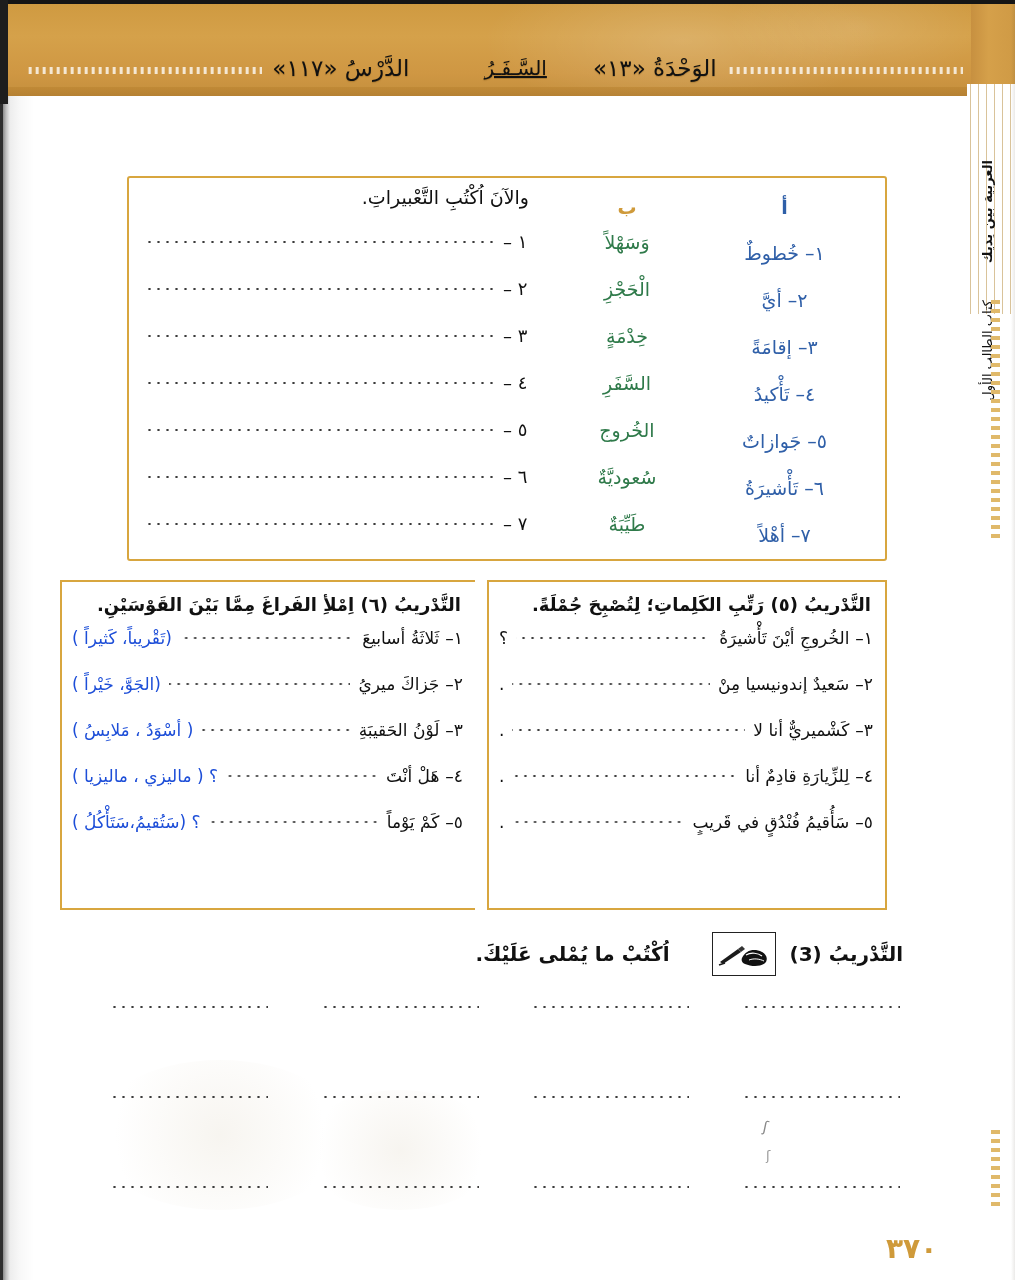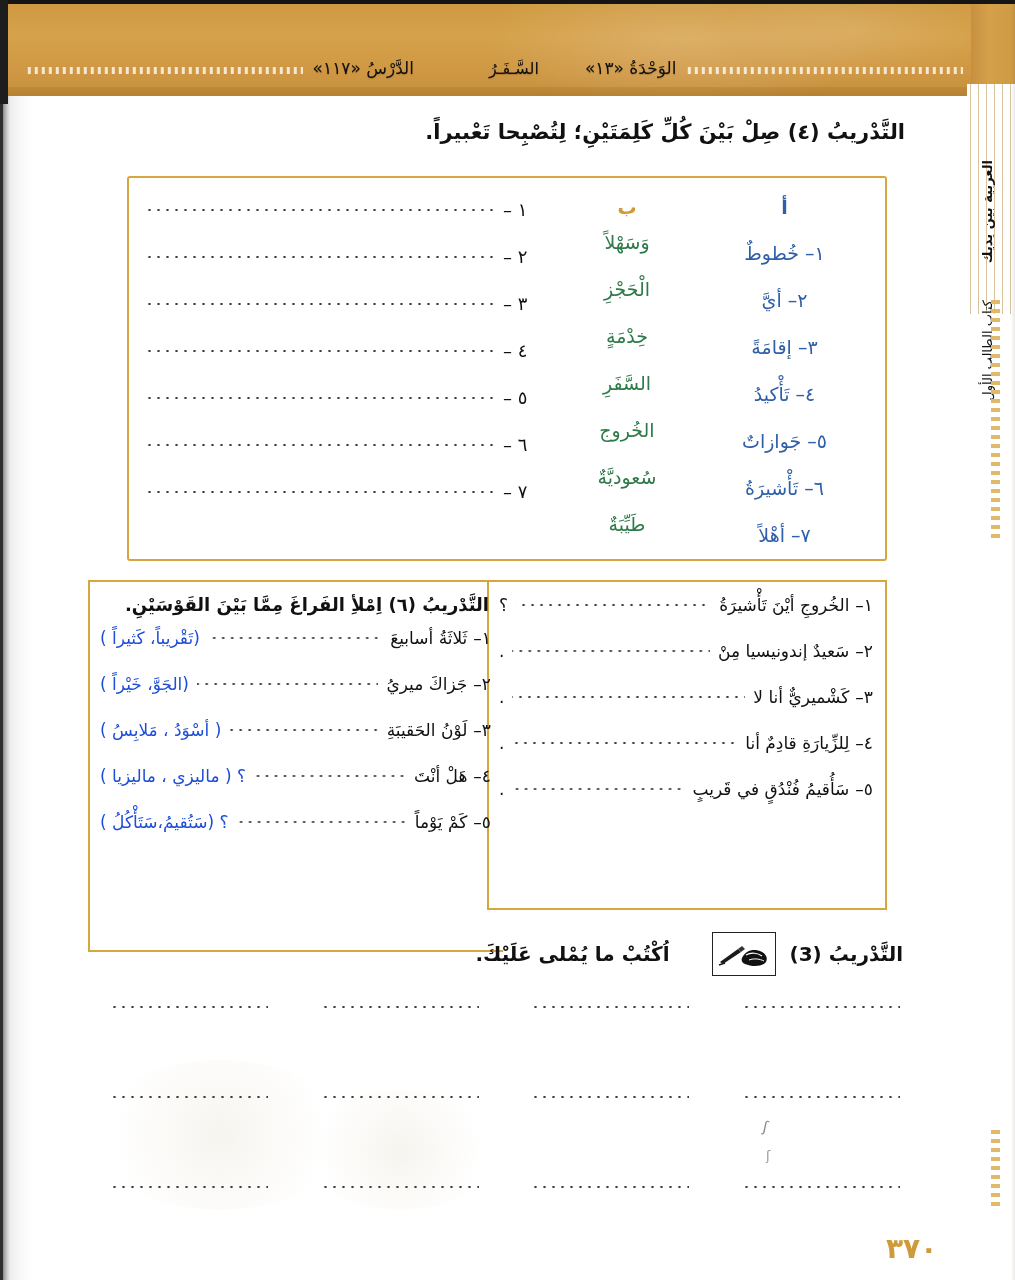--- a/index.html
+++ b/index.html
@@ -66,28 +66,28 @@
         rgba(255,255,255,0) 3px, rgba(255,255,255,0) 7px);
     background-repeat: repeat-x;
     background-position: center;
     background-size: 7px 7px;
     opacity: .9;
     margin-top: 4px;
   }
   .hdr-dots-r { margin-left: 10px; margin-right: 12px; }
   .hdr-dots-l { margin-right: 10px; margin-left: 26px; }
   .hdr-text {
-    font-size: 17px;
+    font-size: 23px;
     white-space: nowrap;
     letter-spacing: .5px;
     text-shadow: 0 1px 1px rgba(120,80,20,.35);
     font-family: "DejaVu Sans", sans-serif;
   }
   .hdr-unit { margin-left: 46px; }
-  .hdr-topic { margin-left: 75px; font-size: 16px; }
+  .hdr-topic { margin-left: 75px; font-size: 20px; text-decoration: underline; }
   .hdr-lesson { }
   .pagestack-top {
     position: absolute;
     right: 0px; top: 4px;
     width: 44px; height: 88px;
     background: linear-gradient(90deg,#c79040 0%, #d5a04a 40%, #cf9a45 100%);
   }
   .pagestack-lines {
     position: absolute;
     right: 0px; top: 84px;
@@ -274,24 +274,24 @@
     position: absolute;
     right: 128px;
     top: 580px;
     width: 400px;
     height: 330px;
     border: 2px solid #d8a63f;
     box-sizing: border-box;
   }
   .box-ex6 {
     position: absolute;
-    right: 512px;
+    right: 540px;
     top: 580px;
     width: 415px;
-    height: 372px;
+    height: 330px;
     border: 2px solid #d8a63f;
     border-right: none;
     box-sizing: border-box;
   }
   .exbox-head {
     font-size: 18px;
     font-weight: bold;
     direction: rtl;
     text-align: right;
     color: #111;
@@ -432,21 +432,20 @@
   <div class="spine-left2"></div>
   <div class="gutter-right"></div>
 
   <div class="side-tab">
     <div class="side-vert side-brand ar">العربية بين يديك</div>
     <div class="side-vert side-book ar">كتاب الطالب الأول</div>
   </div>
   <div class="side-beads"></div>
   <div class="side-beads2"></div>
 
-  <div class="ex4-head ar">التَّدْريبُ (٤) صِلْ بَيْنَ كُلِّ كَلِمَتَيْنِ؛ لِتُصْبِحا تَعْبيراً.</div>
 
   <div class="box-ex4">
 
     <div class="ex4-cols">
       <div class="colhead-row">
         <div class="colhead-a ar">أ</div>
         <div class="colhead-b ar">ب</div>
       </div>
 
       <div class="pair-row">
@@ -473,20 +472,21 @@
         <div class="cell-a ar"><span>٦–</span> <span>تَأْشيرَةُ</span></div>
         <div class="cell-b ar">سُعوديَّةٌ</div>
       </div>
       <div class="pair-row">
         <div class="cell-a ar"><span>٧–</span> <span>أهْلاً</span></div>
         <div class="cell-b ar">طَيِّبَةٌ</div>
       </div>
     </div>
 
     <div class="ex4-answers">
+      <div class="ex4-answer-title ar">والآنَ اُكْتُبِ التَّعْبيراتِ.</div>
       <div class="ans-row">
         <div class="ans-num ar">١ –</div>
         <div class="dotline"></div>
       </div>
       <div class="ans-row">
         <div class="ans-num ar">٢ –</div>
         <div class="dotline"></div>
       </div>
       <div class="ans-row">
         <div class="ans-num ar">٣ –</div>
@@ -505,20 +505,21 @@
         <div class="dotline"></div>
       </div>
       <div class="ans-row">
         <div class="ans-num ar">٧ –</div>
         <div class="dotline"></div>
       </div>
     </div>
   </div>
 
   <div class="box-ex5">
+    <div class="exbox-head ar">التَّدْريبُ (٥) رَتِّبِ الكَلِماتِ؛ لِتُصْبِحَ جُمْلَةً.</div>
 
     <div class="q-row ar">
       <span class="q-num">١–</span>
       <span class="q-text">الخُروجِ أيْنَ تَأْشيرَةُ</span>
       <span class="q-dots"></span>
       <span class="q-tail">؟</span>
     </div>
     <div class="q-row ar">
       <span class="q-num">٢–</span>
       <span class="q-text">سَعيدٌ إندونيسيا مِنْ</span>

